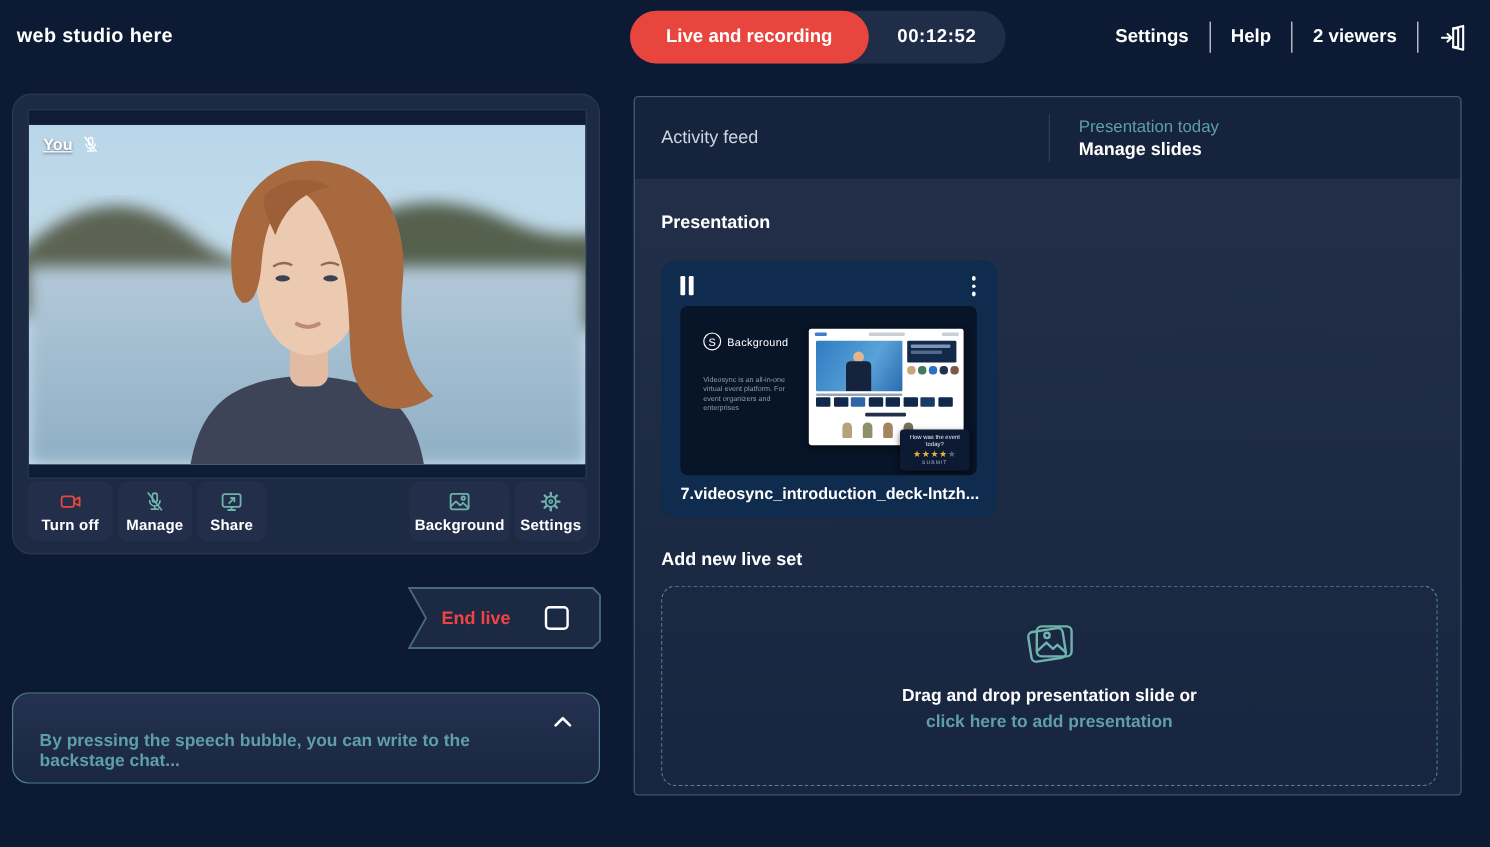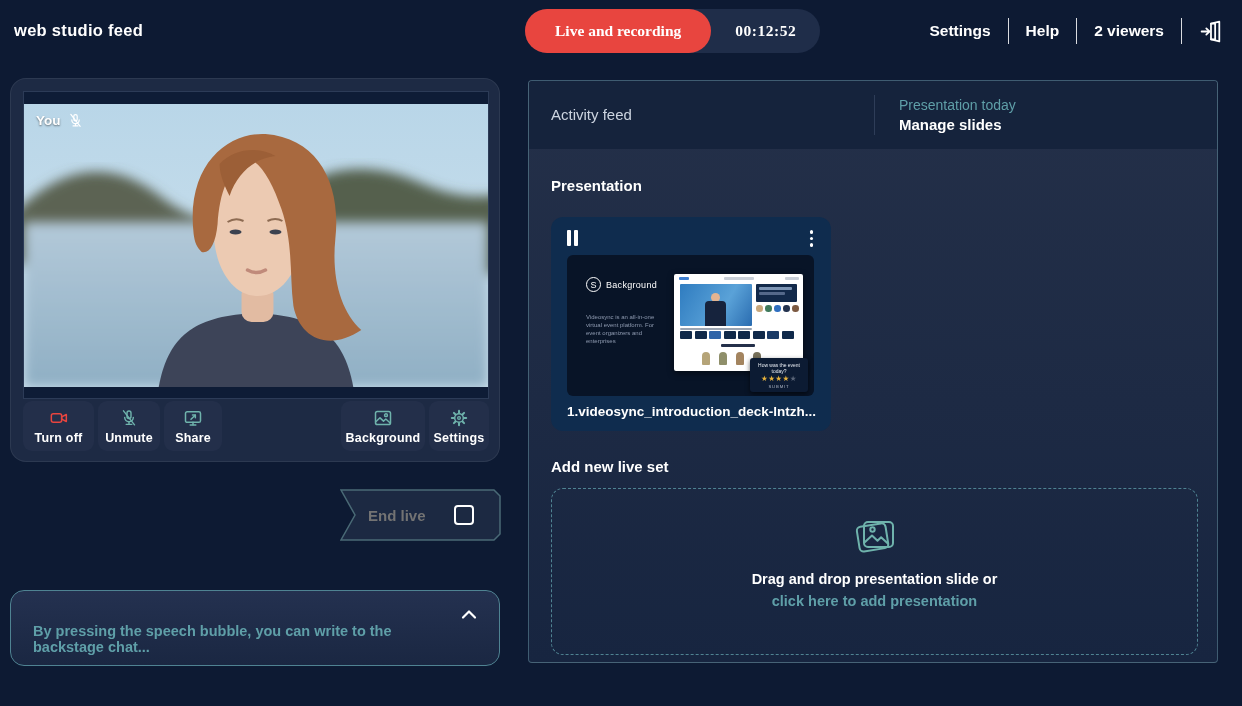--- a/index.html
+++ b/index.html
@@ -5,46 +5,46 @@
   * { margin:0; padding:0; box-sizing:border-box; }
   body { background:#0d1a33; }
   .screen {
     position:relative; width:1242px; height:706px; overflow:hidden;
     background:#0d1a33; color:#fff;
     font-family:"Liberation Sans","DejaVu Sans",sans-serif;
   }
   
   .topbar { position:absolute; left:0; top:0; width:1242px; height:62px; }
   .app-title { position:absolute; left:14px; top:21px; font-size:16.5px; font-weight:bold; letter-spacing:.3px; }
-  .live-group { position:absolute; left:525px; top:9px; height:44px; display:flex; align-items:center; background:#1f2d49; border-radius:24px;font-family:Liberation Serif, serif; }
+  .live-group { position:absolute; left:525px; top:9px; height:44px; display:flex; align-items:center; background:#1f2d49; border-radius:24px; }
   .live-pill { height:44px; display:flex; align-items:center; padding:0 30px; background:#e8453f; border-radius:24px; font-size:15.5px; font-weight:bold; }
   .timer { padding:0 24px; font-size:15.5px; font-weight:bold; letter-spacing:.5px; }
   .topbar-right { position:absolute; right:18px; top:0; height:62px; display:flex; align-items:center; gap:17px; font-size:15.5px; font-weight:bold; }
   .tb-divider { width:1px; height:26px; background:rgba(255,255,255,.85); }
   .tb-link { cursor:default; }
   
   .cam-panel { position:absolute; left:10px; top:78px; width:490px; height:384px; background:#1d2a44; border:1px solid rgba(255,255,255,.07); border-radius:16px; }
   .video-frame { position:absolute; left:12px; top:12px; width:466px; height:308px; background:#0e1c36; border:1px solid #2c3b57; overflow:hidden; }
   .video-img { position:absolute; left:0; top:12px; width:464px; height:283px; }
-  .you-tag { position:absolute; left:12px; top:20px; display:flex; align-items:center; gap:6px; font-size:13.5px; font-weight:bold; text-shadow:0 1px 2px rgba(0,0,0,.5); }
+  .you-tag { position:absolute; left:12px; top:20px; display:flex; align-items:center; gap:6px; font-size:13.5px; font-weight:bold; text-shadow:0 1px 2px rgba(0,0,0,.5);text-decoration:underline; }
   .ctrl-row { position:absolute; left:12px; right:12px; top:322px; height:50px; }
   .ctrl-btn { position:absolute; top:0; height:50px; background:#232f4a; border-radius:9px; display:flex; flex-direction:column; align-items:center; justify-content:center; gap:3px; cursor:pointer; }
   .ctrl-btn .lbl { font-size:12.5px; font-weight:bold; letter-spacing:.2px; }
   
   .stepper { position:absolute; left:10px; top:489px; width:492px; height:52px; }
   .seg { position:absolute; top:0; height:52px; cursor:pointer; }
   .seg svg { position:absolute; left:0; top:0; }
   .seg .seg-inner { position:absolute; left:0; top:0; right:0; bottom:0; display:flex; align-items:center; justify-content:space-between; }
   .seg1 .seg-inner { padding:0 32px 0 34px; color:#7d89a0; font-size:15px; font-weight:bold; }
   .seg2 .seg-inner { padding:0 38px 0 30px; color:#8a93a5; font-size:15px; font-weight:bold; }
-  .seg3 .seg-inner { padding:0 28px 0 28px; color:#737373; font-size:15px; font-weight:bold; }
+  .seg3 .seg-inner { padding:0 28px 0 28px; color:#ef4444; font-size:15px; font-weight:bold; }
   .ring { width:26px; height:26px; border:2px solid #8a93a5; border-radius:50%; }
   .sq { width:20px; height:20px; border:2.5px solid #fff; border-radius:4px; }
   
-  .chat-note { position:absolute; left:10px; top:590px; width:490px; height:76px; border:1px solid #4f8392; border-radius:14px; background:linear-gradient(180deg,#243150 0%,#1a2742 100%); }
+  .chat-note { position:absolute; left:10px; top:577px; width:490px; height:76px; border:1px solid #4f8392; border-radius:14px; background:linear-gradient(180deg,#243150 0%,#1a2742 100%); }
   .chat-note .txt { position:absolute; left:22px; top:32px; width:420px; color:#5f9fa8; font-size:14.5px; font-weight:bold; }
   .chat-chevron { position:absolute; right:18px; top:12px; cursor:pointer; }
   
   .right-panel { position:absolute; left:528px; top:80px; width:690px; height:583px; border-radius:4px; border:1px solid rgba(130,185,195,.38); overflow:hidden; background:linear-gradient(180deg,#243049 0%,#1d2a44 55%,#172540 100%); }
   .rp-header { position:absolute; left:0; top:0; width:100%; height:68px; background:#15233c; }
   .tab-activity { position:absolute; left:22px; top:25px; font-size:15px; color:#ccd4e0; cursor:pointer; }
   .rp-div { position:absolute; left:345px; top:14px; width:1px; height:40px; background:#2e3d58; }
   .tab-block { position:absolute; left:370px; top:16px; cursor:pointer; }
   .tab-pres { font-size:14px; color:#5f9fa8; margin-bottom:3px; }
   .tab-manage { font-size:15px; font-weight:bold; color:#fff; }
@@ -143,21 +143,21 @@
       <g id="photos" fill="none" stroke-linecap="round" stroke-linejoin="round" stroke-width="2">
         <rect x="7" y="12" width="29" height="25" rx="4" transform="rotate(-9 21 24)"></rect>
         <rect x="13" y="9" width="29" height="25" rx="4"></rect>
         <circle cx="21.5" cy="16.5" r="2.2"></circle>
         <path d="M14 29l7-6.5 5.5 5.2 3.6-3.4 7 6.4"></path>
       </g>
     </defs>
   </svg>
 
   <div class="topbar">
-    <div class="app-title">web studio feed</div>
+    <div class="app-title">web studio here</div>
 
     <div class="live-group">
       <div class="live-pill">Live and recording</div>
       <div class="timer">00:12:52</div>
     </div>
 
     <div class="topbar-right">
       <span class="tb-link">Settings</span>
       <span class="tb-divider"></span>
       <span class="tb-link">Help</span>
@@ -213,21 +213,21 @@
       <div class="ctrl-btn" style="left:0;width:71px">
         <svg width="22" height="20" viewBox="0 0 24 24" stroke="#e8453f">
             <use href="#cam"></use>
           </svg>
         <span class="lbl">Turn off</span>
       </div>
       <div class="ctrl-btn" style="left:75px;width:62px">
         <svg width="20" height="20" viewBox="0 0 24 24" stroke="#6fb3ac">
             <use href="#mic-muted"></use>
           </svg>
-        <span class="lbl">Unmute</span>
+        <span class="lbl">Manage</span>
       </div>
       <div class="ctrl-btn" style="left:141px;width:58px">
         <svg width="20" height="20" viewBox="0 0 24 24" stroke="#6fb3ac">
             <use href="#share"></use>
           </svg>
         <span class="lbl">Share</span>
       </div>
       <div class="ctrl-btn" style="left:318px;width:84px">
         <svg width="20" height="20" viewBox="0 0 24 24" stroke="#6fb3ac">
             <use href="#img"></use>
@@ -331,21 +331,21 @@
           </div>
         </div>
 
         <div class="t-popup">
           <div class="q">How was the event today?</div>
           <div class="stars"><span class="on">★★★★</span><span class="off">★</span></div>
           <div class="submit">SUBMIT</div>
         </div>
       </div>
 
-      <div class="filename">1.videosync_introduction_deck-lntzh...</div>
+      <div class="filename">7.videosync_introduction_deck-lntzh...</div>
     </div>
 
     <div class="sec-title" style="top:377px">Add new live set</div>
 
     <div class="dropzone">
       <svg class="dz-icon" width="48" height="44" viewBox="0 0 48 44" stroke="#6fb3ac" fill="none">
           <use href="#photos"></use>
         </svg>
       <div class="dz-line1">Drag and drop presentation slide or</div>
       <div class="dz-line2">click here to add presentation</div>

